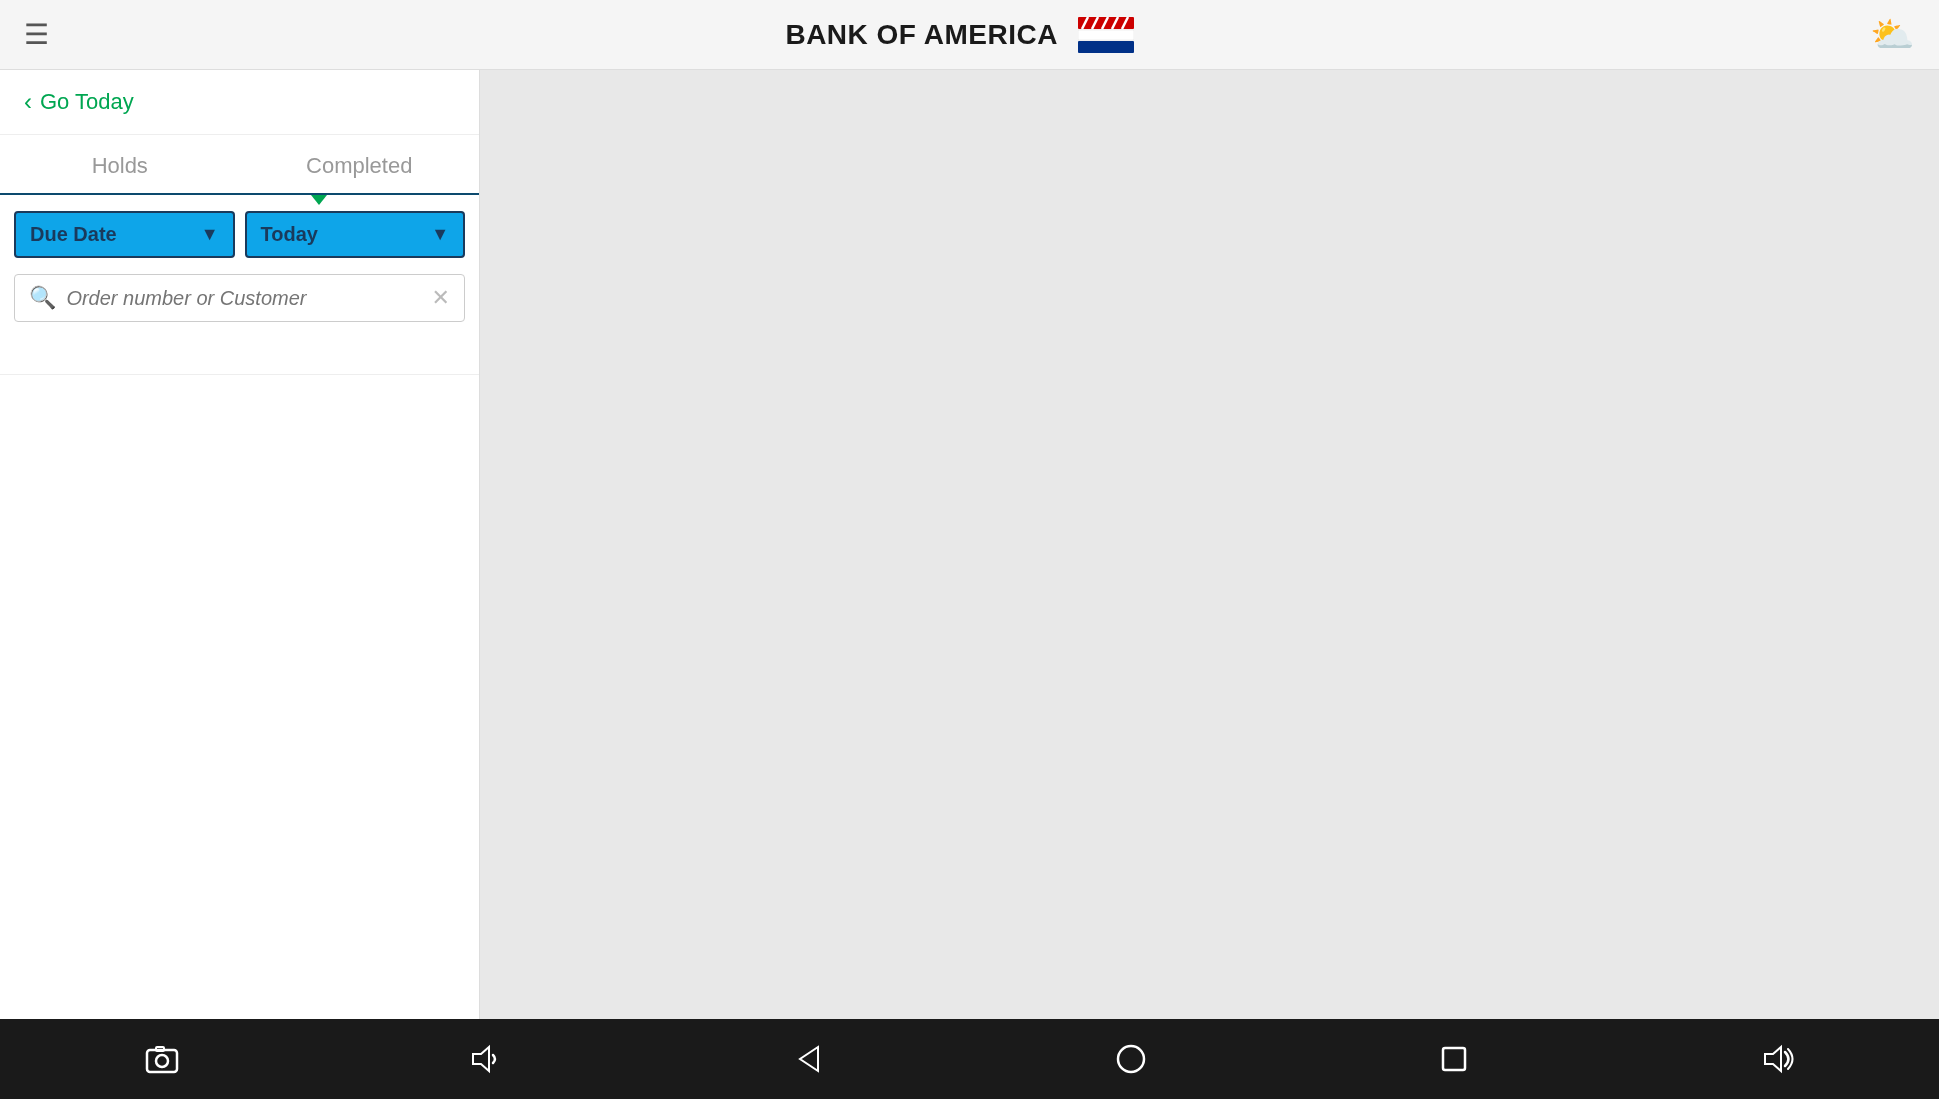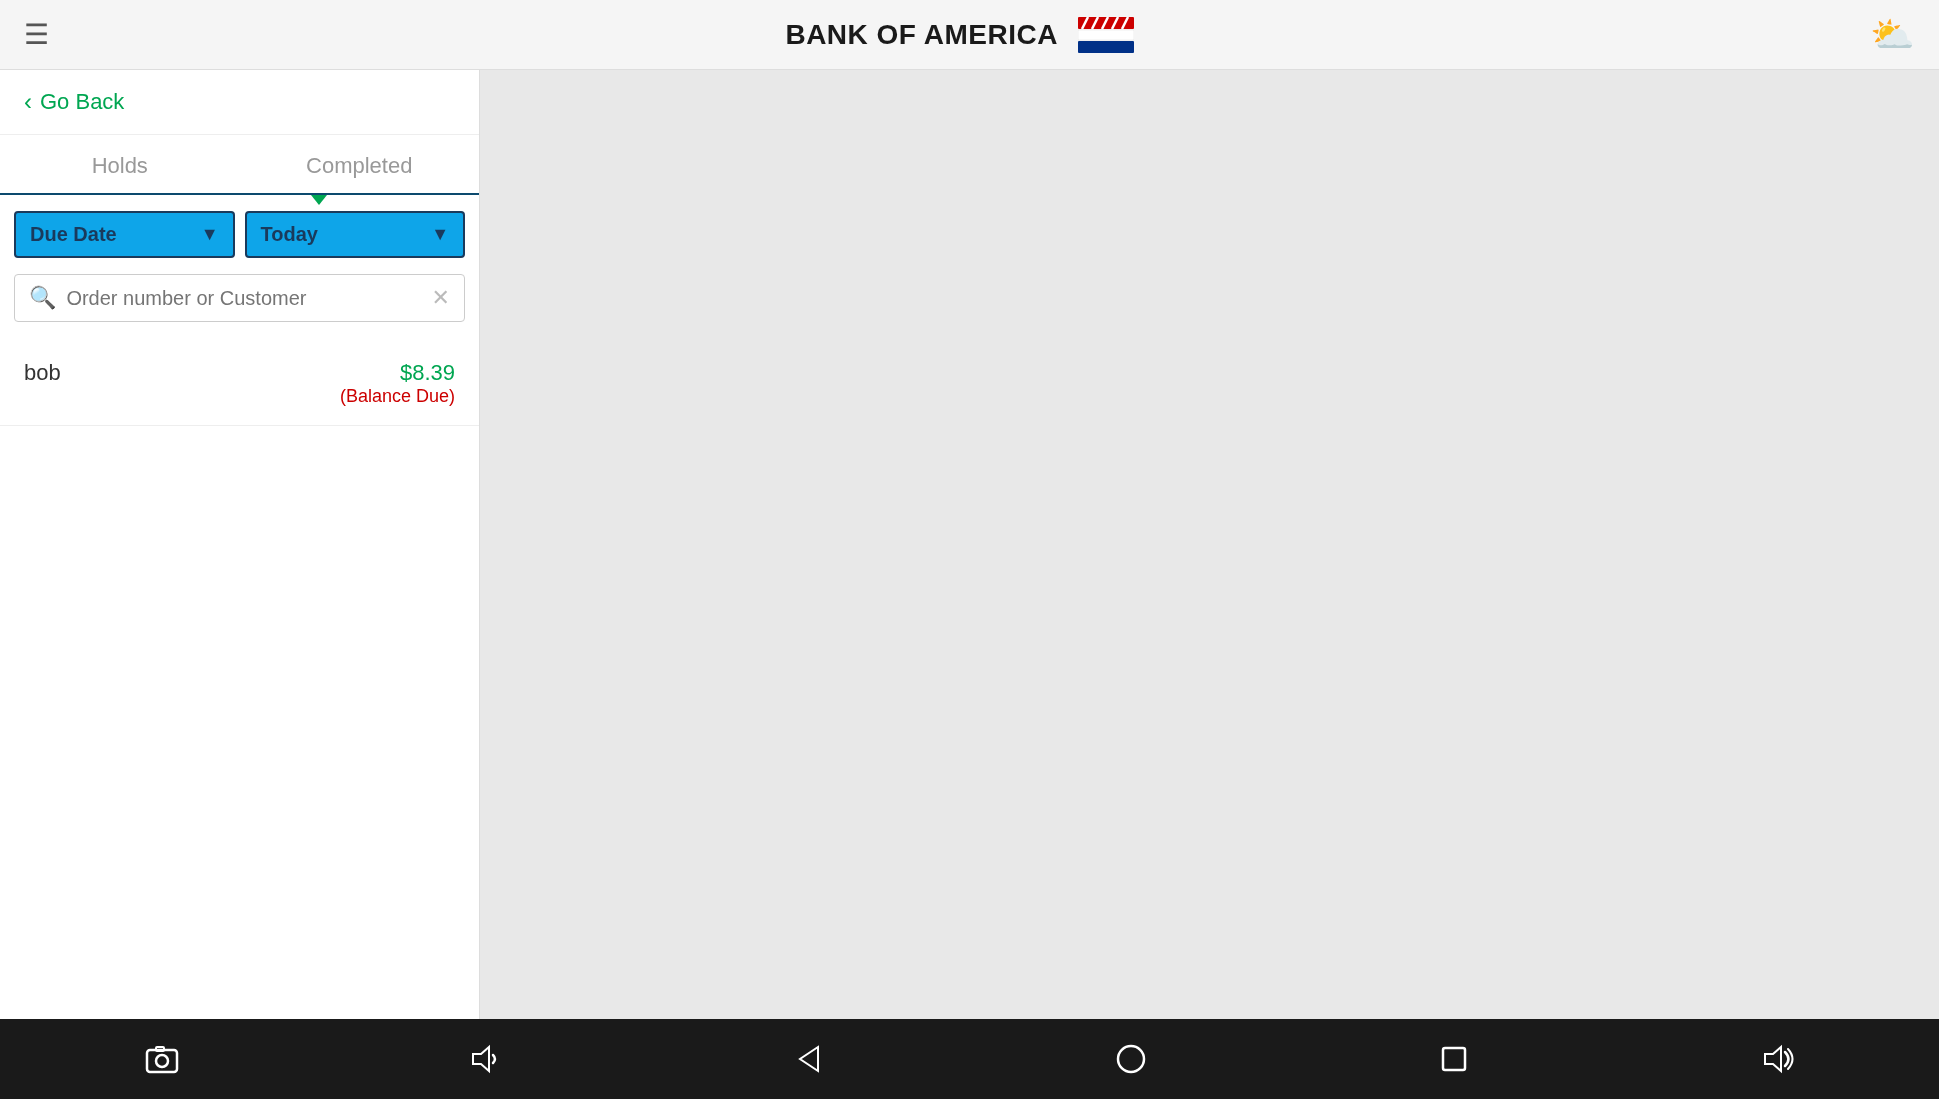--- a/index.html
+++ b/index.html
@@ -148,20 +148,21 @@
     .search-icon-el {
       color: #999;
       font-size: 22px;
     }
     .search-input {
       flex: 1;
       border: none;
       outline: none;
       font-size: 20px;
       color: #000000;
+      font-style: italic;
       background: transparent;
     }
     .search-clear {
       color: #bbb;
       font-size: 22px;
       cursor: pointer;
     }
 
     
     .orders-list {
@@ -277,21 +278,21 @@
 
   <span class="cloud-icon">⛅</span>
 </div>
 
 <div class="main-content">
 
   <div class="left-panel">
 
     <div class="go-back">
       <span class="go-back-arrow">‹</span>
-      <span>Go Back</span>
+      <span>Go Today</span>
     </div>
 
     <div class="tabs">
       <div class="tab">
         <span>Holds</span>
       </div>
       <div class="tab">
         <span>Completed</span>
       </div>
       <div class="tab-indicator-triangle"></div>
@@ -309,27 +310,20 @@
     </div>
 
     <div class="search-container">
       <span class="search-icon-el">🔍</span>
       <input class="search-input" type="text" placeholder="Order number or Customer" style="">
       <span class="search-clear">✕</span>
     </div>
 
     <div class="orders-list">
       <div class="order-item">
-        <div class="order-top-row">
-          <span class="order-customer-name">bob</span>
-          <div>
-            <div class="order-amount">$8.39</div>
-            <div class="order-balance-due">(Balance Due)</div>
-          </div>
-        </div>
       </div>
     </div>
 
   </div>
 
   <div class="right-panel"></div>
 
 </div>
 
 <div class="bottom-nav">

